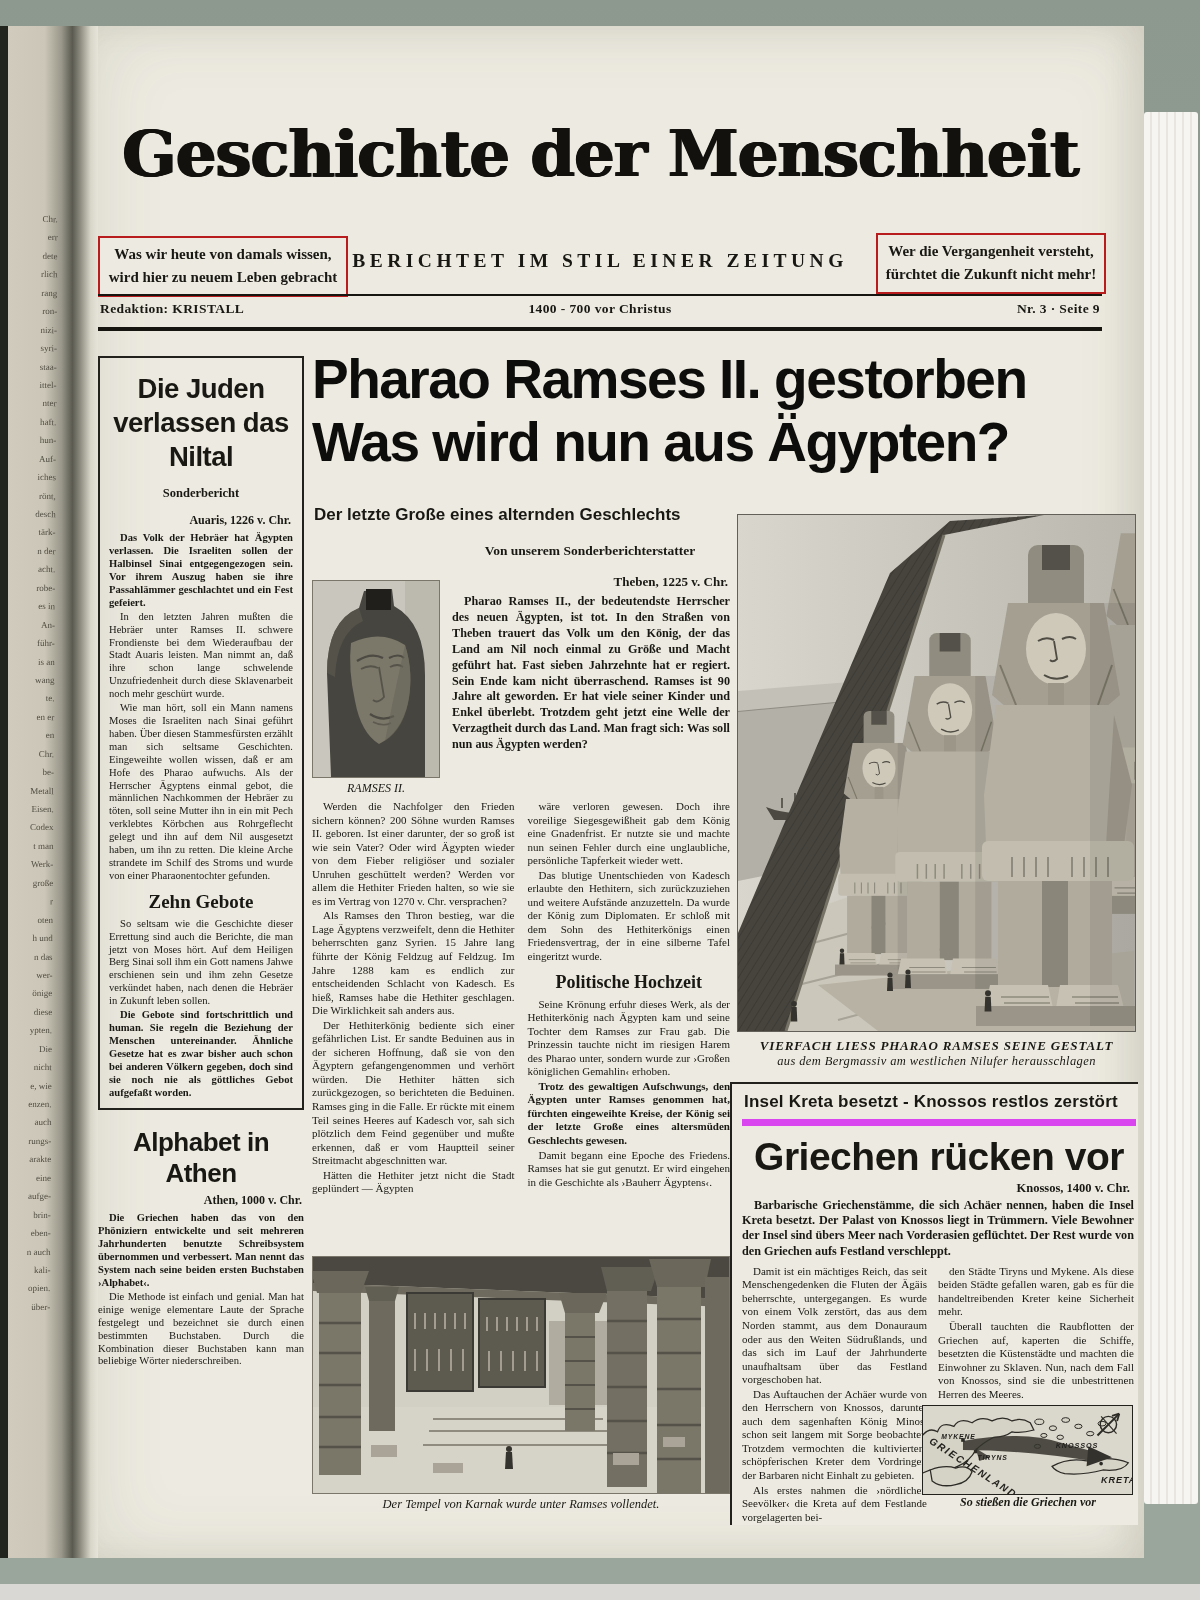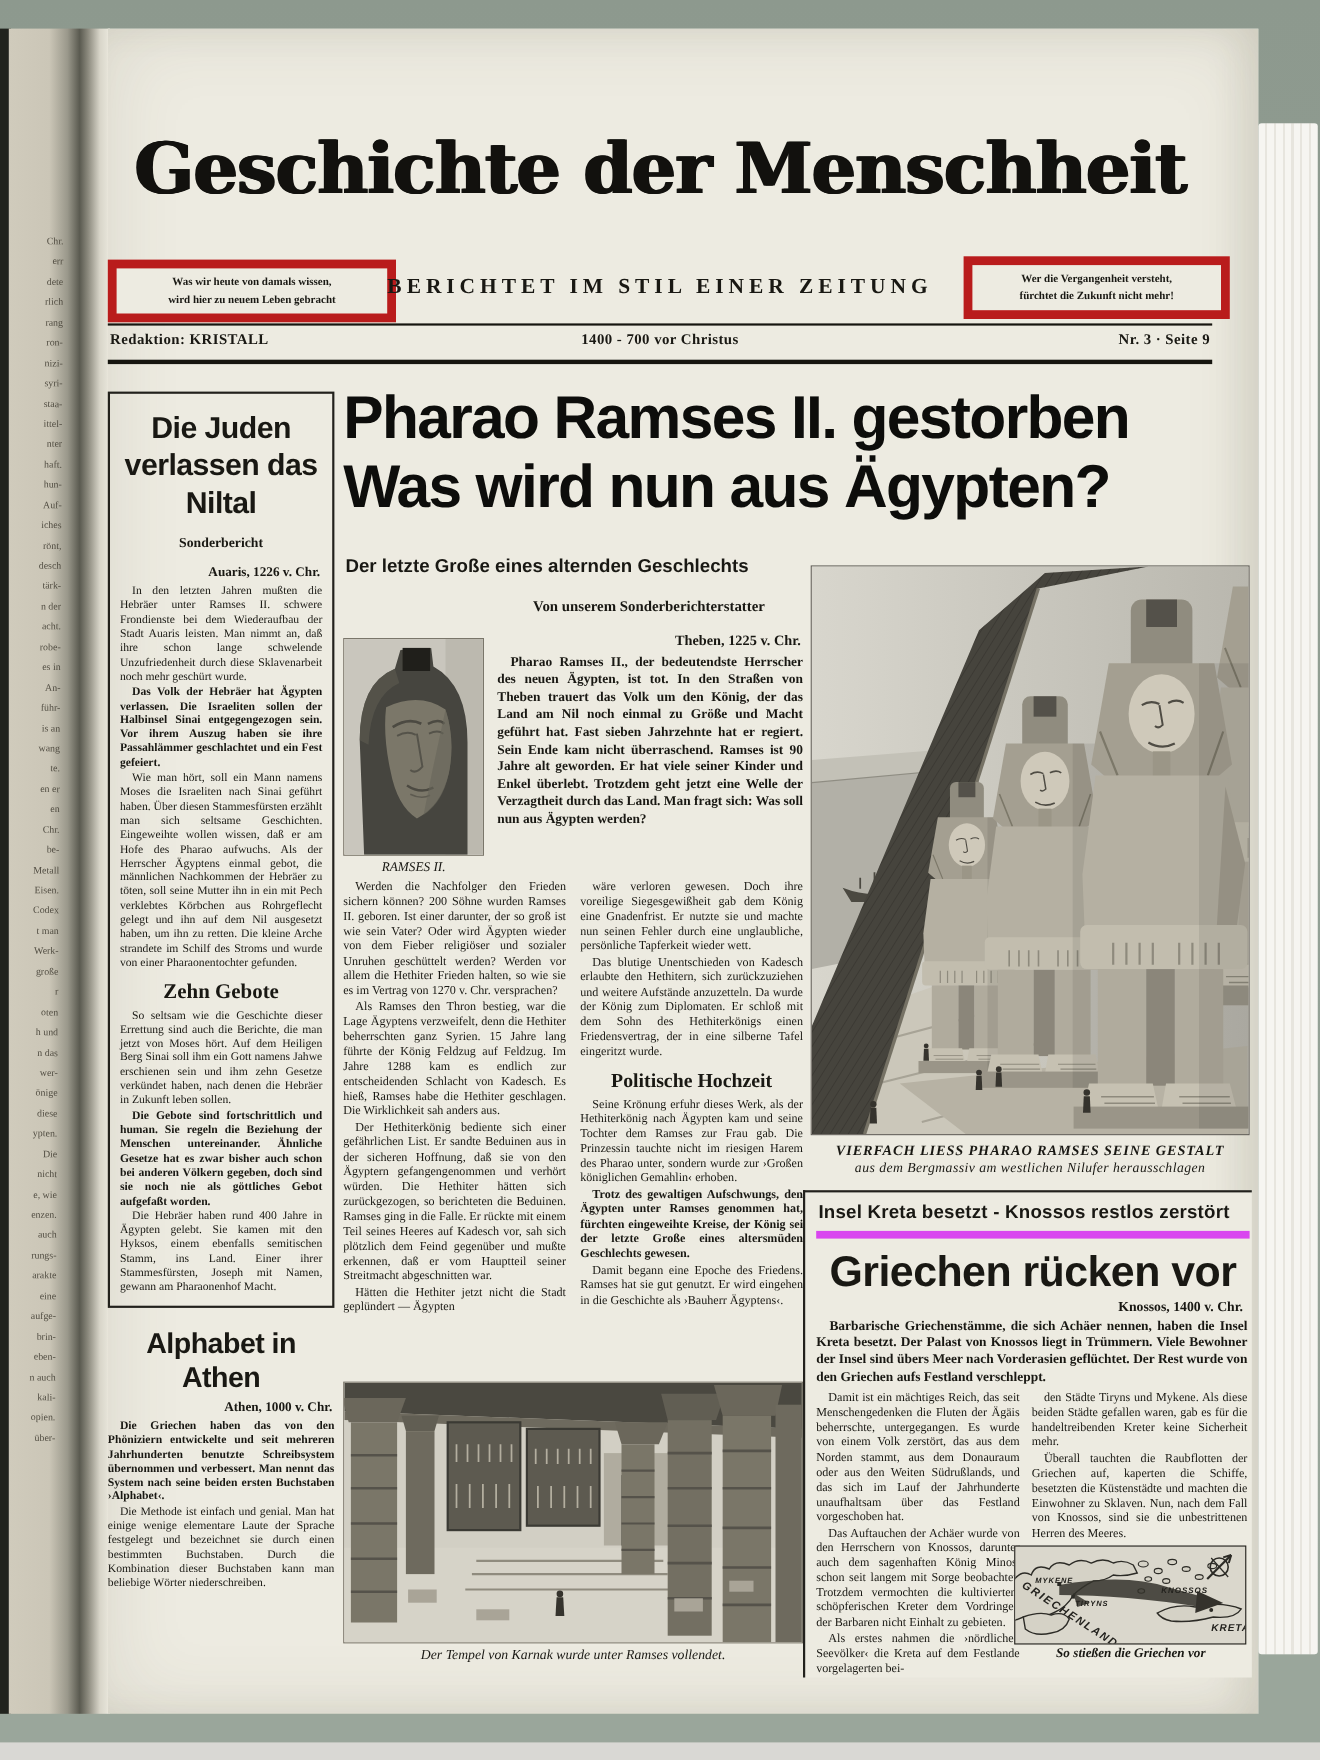--- a/index.html
+++ b/index.html
@@ -16,22 +16,22 @@
   .fragments{left:10px;top:210px;width:44px;text-align:right;font-size:9px;line-height:2.05;
     color:#514d42;white-space:pre-line;transform:rotate(0.4deg);font-family:"Liberation Serif",serif;}
   .main-page{left:98px;top:26px;width:1046px;height:1532px;background:#edebe1;
     box-shadow:inset 0 0 70px rgba(90,85,60,.12), inset -18px 0 30px rgba(90,85,60,.10);}
   .right-edge{left:1144px;top:112px;width:54px;height:1392px;
     background:repeating-linear-gradient(90deg,#f6f5f1 0 6px,#e7e5de 6px 8px),#f6f5f1;border-radius:3px;}
   
   .mast-title{left:100px;top:116px;width:1000px;text-align:center;
     font-family:"DejaVu Serif",serif;font-weight:bold;font-size:64px;letter-spacing:-1px;color:#12110e;
     text-shadow:1.3px 0 #12110e,-0.6px 0 #12110e;}
-  .mast-box{border:8px solid #b91c1c;padding:5px 7px;text-align:center;
-    font-weight:bold;font-size:10px;line-height:1.55;background:#edebe1;}
+  .mast-box{border:2px solid #b91c1c;padding:5px 7px;text-align:center;
+    font-weight:bold;font-size:15px;line-height:1.55;background:#edebe1;}
   .box-l{left:98px;top:236px;width:232px;}
   .box-r{left:876px;top:233px;width:212px;}
   .subtitle{left:340px;top:250px;width:520px;text-align:center;font-weight:bold;
     font-size:19.5px;letter-spacing:4.5px;}
   .rule{background:#16150f;}
   .ed{font-weight:bold;font-size:13.5px;letter-spacing:.4px;top:301px;}
   
   .left-rail{left:98px;top:356px;width:206px;display:flex;flex-direction:column;gap:13px;}
   .jbox{border:2px solid #22211c;padding:6px 9px 8px;}
   .jbox h2{font-family:"Liberation Sans",sans-serif;font-weight:bold;font-size:27.5px;line-height:1.24;
@@ -163,27 +163,26 @@
 <div class="abs ed" style="left:100px;">Redaktion: KRISTALL</div>
 <div class="abs ed" style="left:400px;width:400px;text-align:center;">1400 - 700 vor Christus</div>
 <div class="abs ed" style="left:940px;width:160px;text-align:right;">Nr. 3 · Seite 9</div>
 <div class="abs rule" style="left:98px;top:327px;width:1004px;height:4px;"></div>
 
 <div class="abs left-rail">
   <div class="jbox">
     <h2>Die Juden verlassen das Niltal</h2>
     <div class="kick-sb">Sonderbericht</div>
     <div class="dateline">Auaris, 1226 v. Chr.</div>
+    <p class="bp b">Das Volk der Hebräer hat Ägypten verlassen. Die Israeliten sollen der Halbinsel Sinai entgegengezogen sein. Vor ihrem Auszug haben sie ihre Passahlämmer geschlachtet und ein Fest gefeiert.</p>
     <p class="bp">In den letzten Jahren mußten die Hebräer unter Ramses II. schwere Frondienste bei dem Wiederaufbau der Stadt Auaris leisten. Man nimmt an, daß ihre schon lange schwelende Unzufriedenheit durch diese Sklavenarbeit noch mehr geschürt wurde.</p>
-    <p class="bp b">Das Volk der Hebräer hat Ägypten verlassen. Die Israeliten sollen der Halbinsel Sinai entgegengezogen sein. Vor ihrem Auszug haben sie ihre Passahlämmer geschlachtet und ein Fest gefeiert.</p>
     <p class="bp">Wie man hört, soll ein Mann namens Moses die Israeliten nach Sinai geführt haben. Über diesen Stammesfürsten erzählt man sich seltsame Geschichten. Eingeweihte wollen wissen, daß er am Hofe des Pharao aufwuchs. Als der Herrscher Ägyptens einmal gebot, die männlichen Nachkommen der Hebräer zu töten, soll seine Mutter ihn in ein mit Pech verklebtes Körbchen aus Rohrgeflecht gelegt und ihn auf dem Nil ausgesetzt haben, um ihn zu retten. Die kleine Arche strandete im Schilf des Stroms und wurde von einer Pharaonentochter gefunden.</p>
     <div class="subh">Zehn Gebote</div>
     <p class="bp">So seltsam wie die Geschichte dieser Errettung sind auch die Berichte, die man jetzt von Moses hört. Auf dem Heiligen Berg Sinai soll ihm ein Gott namens Jahwe erschienen sein und ihm zehn Gesetze verkündet haben, nach denen die Hebräer in Zukunft leben sollen.</p>
     <p class="bp b">Die Gebote sind fortschrittlich und human. Sie regeln die Beziehung der Menschen untereinander. Ähnliche Gesetze hat es zwar bisher auch schon bei anderen Völkern gegeben, doch sind sie noch nie als göttliches Gebot aufgefaßt worden.</p>
-    <p class="bp">Die Hebräer haben rund 400 Jahre in Ägypten gelebt. Sie kamen mit den Hyksos, einem ebenfalls semitischen Stamm, ins Land. Einer ihrer Stammesfürsten, Joseph mit Namen, gewann am Pharaonenhof Macht.</p>
   </div>
   <div class="alpha">
     <h2>Alphabet in Athen</h2>
     <div class="dateline">Athen, 1000 v. Chr.</div>
     <p class="bp b">Die Griechen haben das von den Phöniziern entwickelte und seit mehreren Jahrhunderten benutzte Schreibsystem übernommen und verbessert. Man nennt das System nach seine beiden ersten Buchstaben ›Alphabet‹.</p>
     <p class="bp">Die Methode ist einfach und genial. Man hat einige wenige elementare Laute der Sprache festgelegt und bezeichnet sie durch einen bestimmten Buchstaben. Durch die Kombination dieser Buchstaben kann man beliebige Wörter niederschreiben.</p>
   </div>
 </div>
 
 <div class="abs hl">

